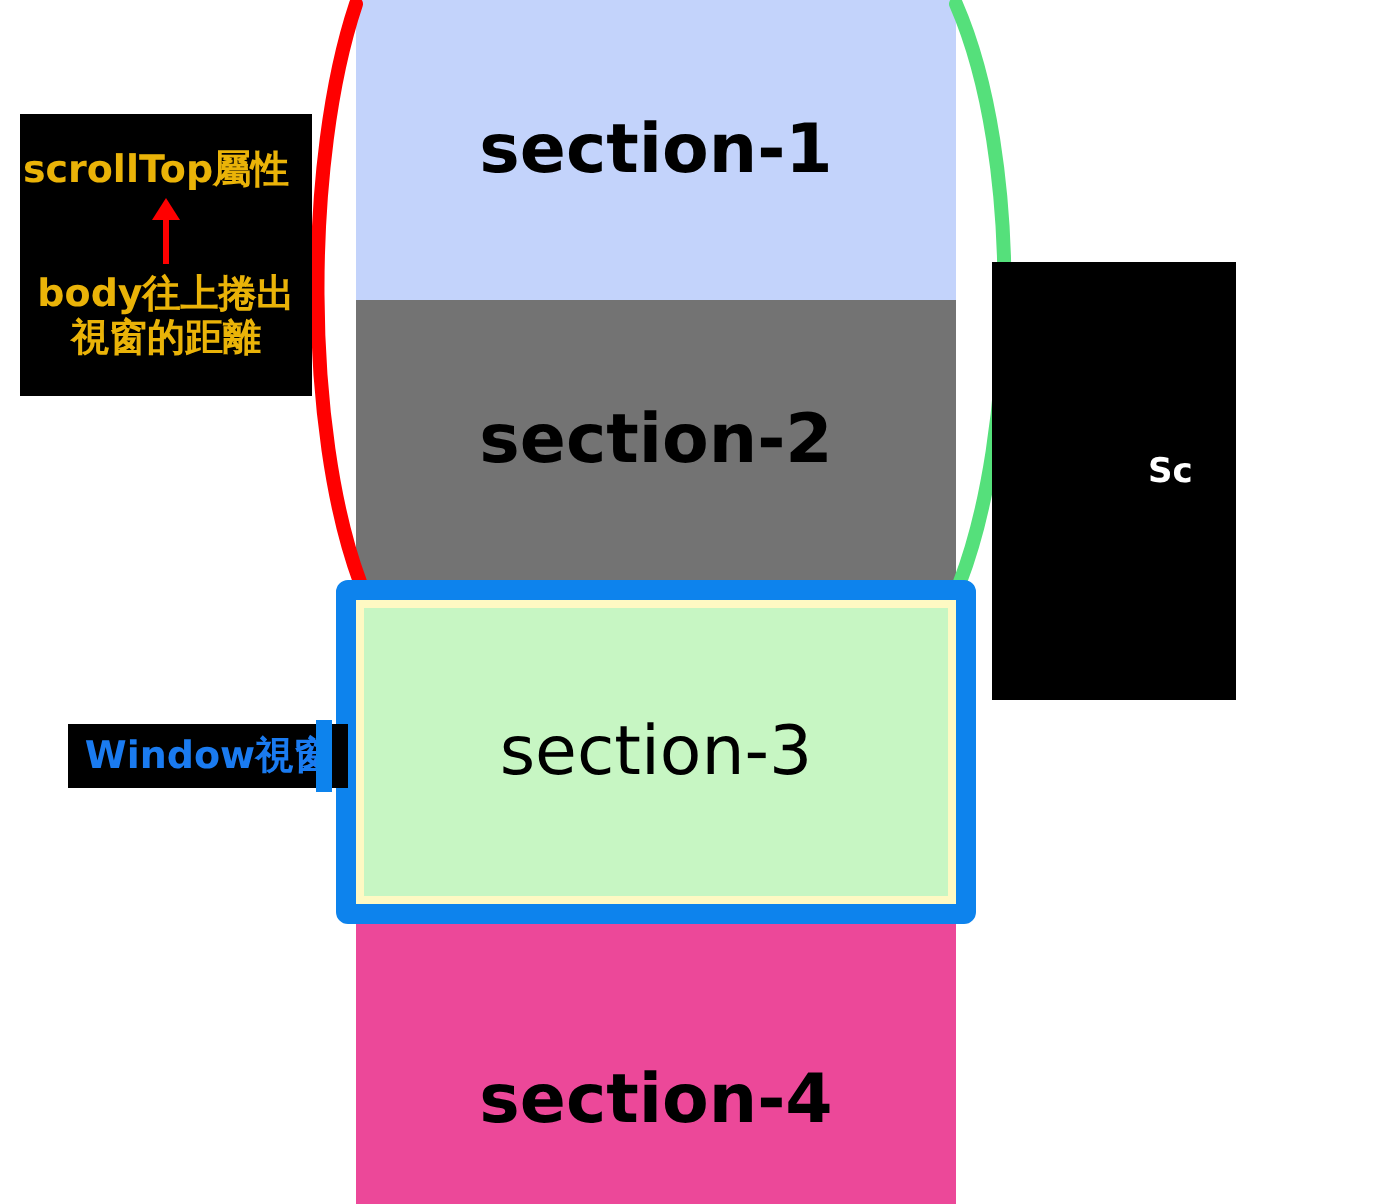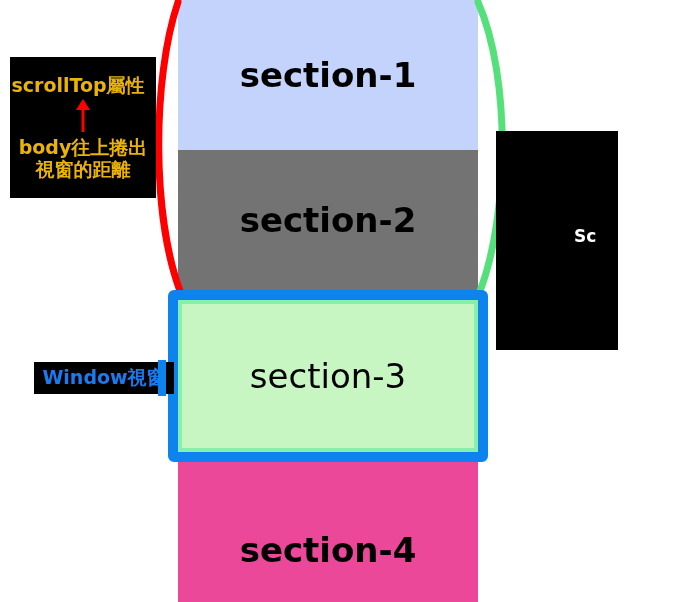--- a/index.html
+++ b/index.html
@@ -39,21 +39,21 @@
   
   #window-frame {
     position: absolute;
     left: 168px;
     top: 290px;
     width: 320px;
     height: 172px;
     border: 10px solid #0d83ed;
     border-radius: 6px;
     box-sizing: border-box;
-    background: #86efac;
+    background: #fef9c3;
     padding: 4px;
   }
   #section-3-inner {
     width: 100%;
     height: 100%;
     background: #c7f6c3;
     display: flex;
     align-items: center;
     justify-content: center;
     color: #000000;

